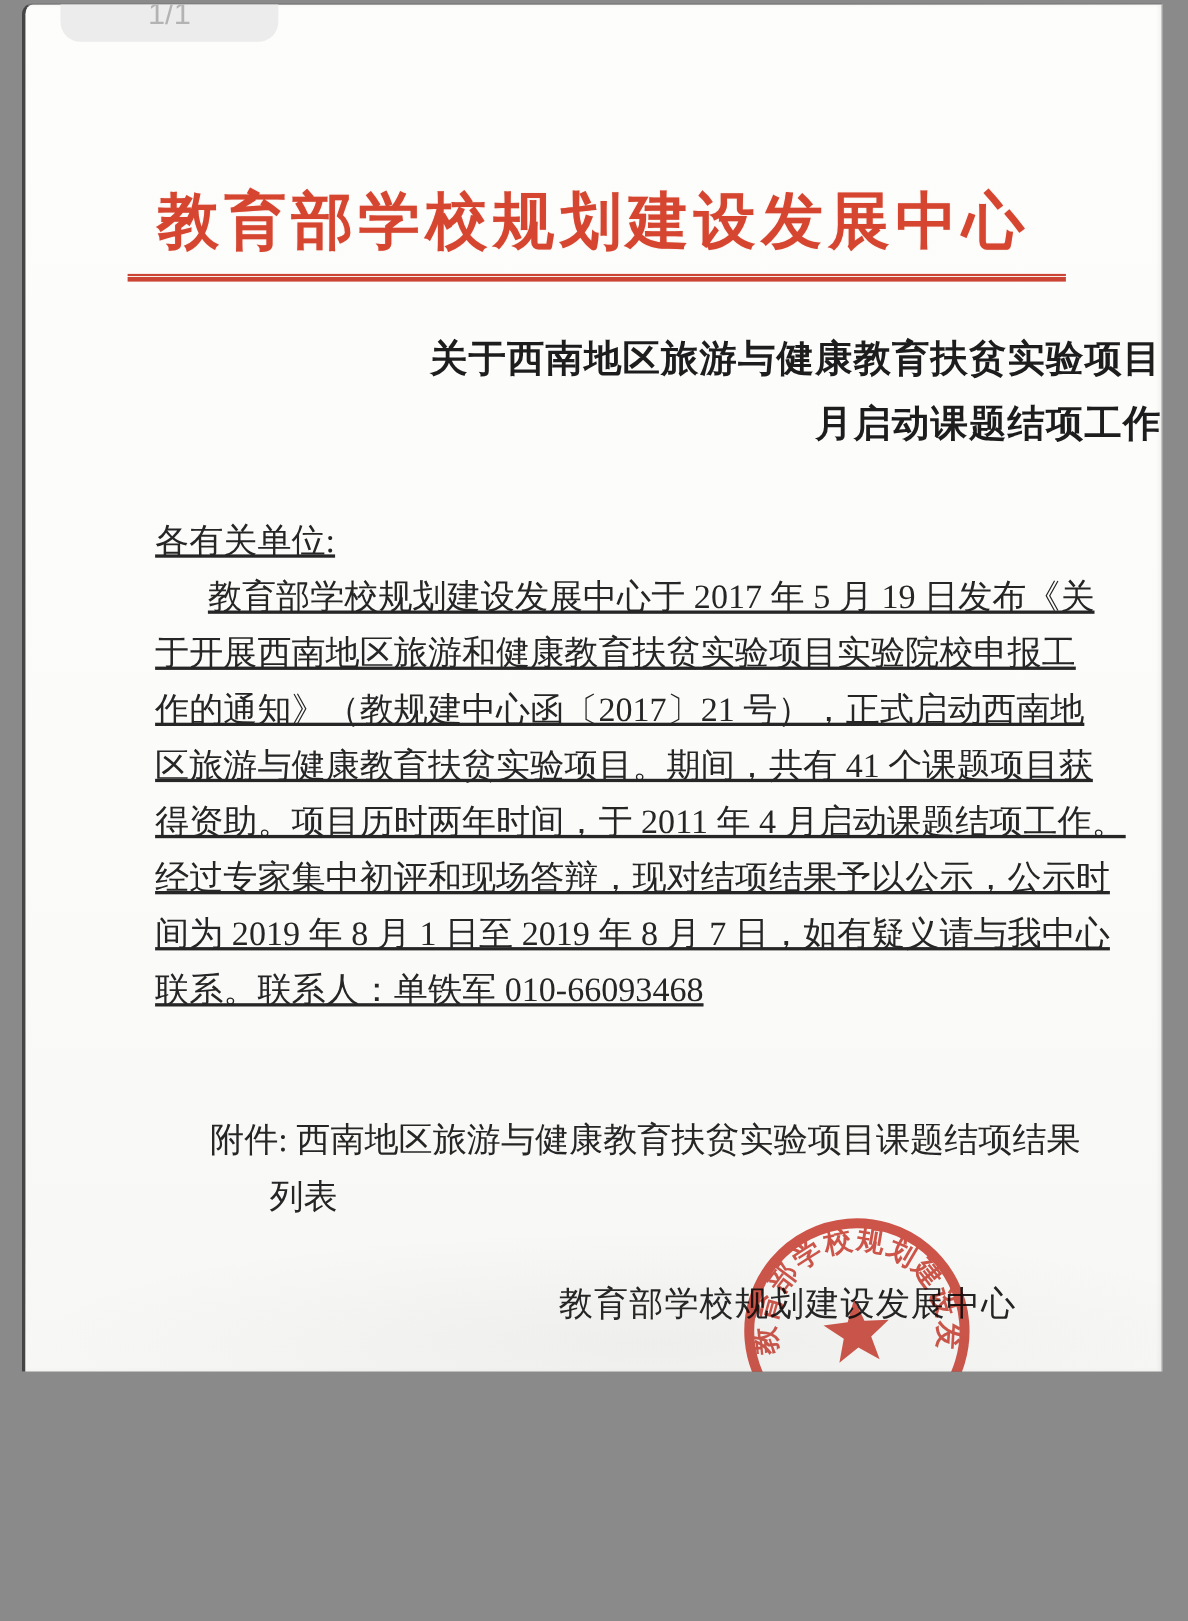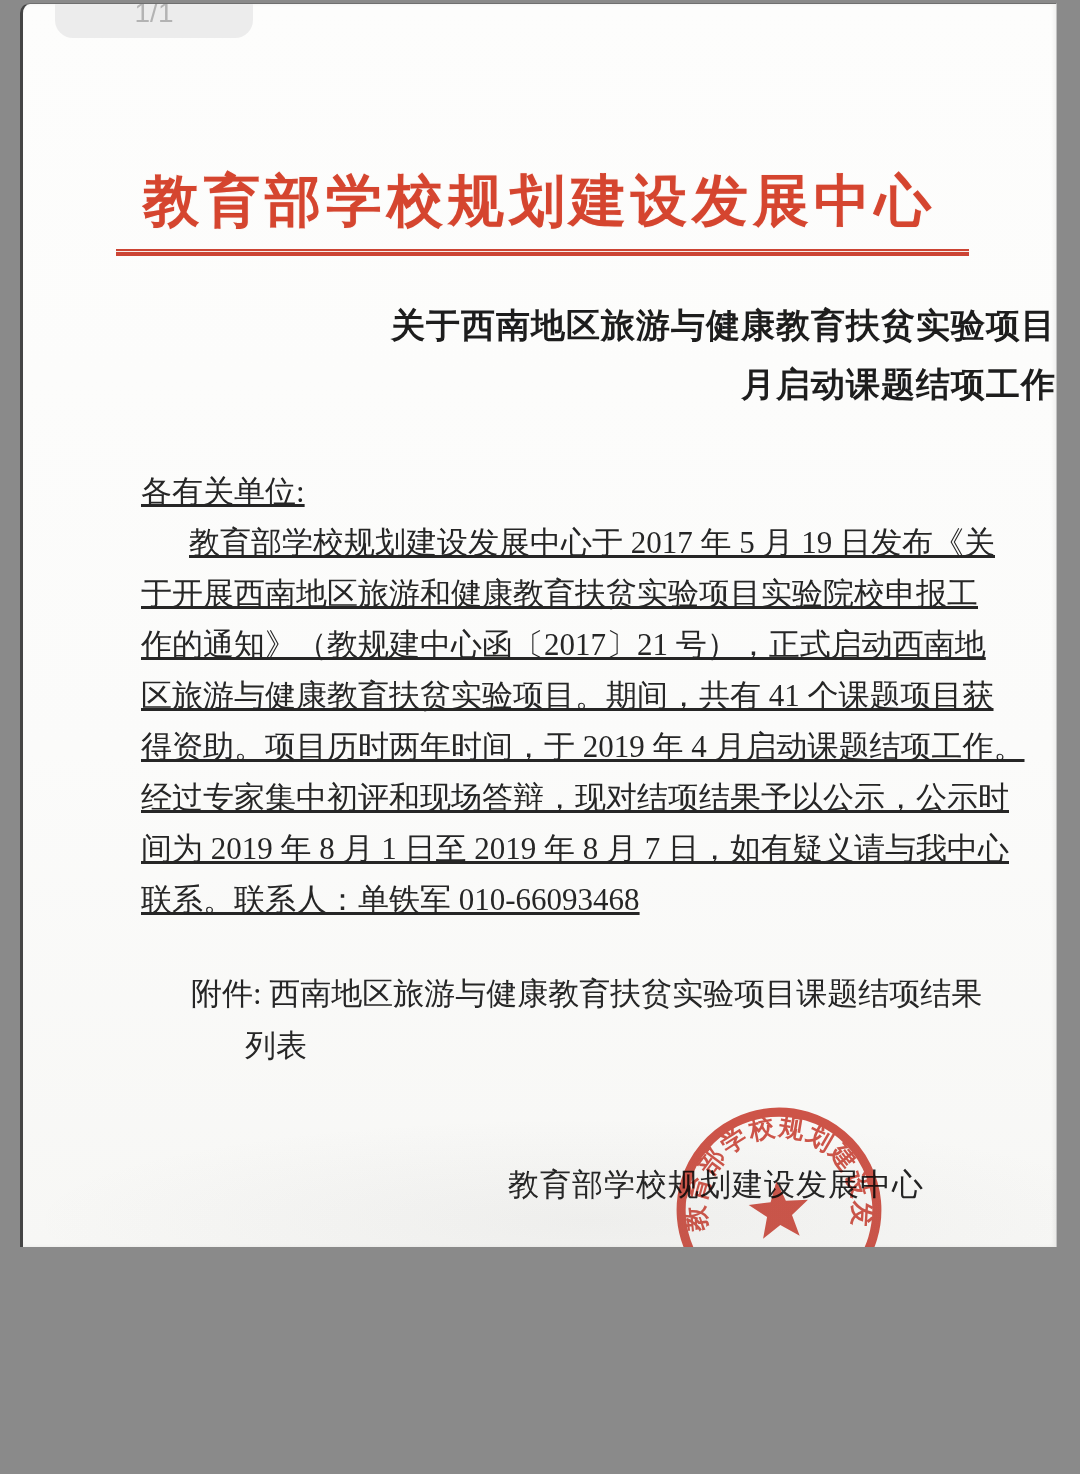--- a/index.html
+++ b/index.html
@@ -78,21 +78,21 @@
   }
   .body-line {
     height: 51px;
     line-height: 51px;
     white-space: nowrap;
     text-decoration: underline;
   }
   .para-indent { padding-left: 48px; }
   .attachment-block {
     position: absolute;
-    left: 118px; top: 965px;
+    left: 118px; top: 1007px;
     font-size: 31px;
     color: #262626;
   }
   .attachment-line-1 { padding-left: 50px; height: 50px; line-height: 50px; white-space: nowrap; }
   .attachment-line-2 { padding-left: 104px; height: 50px; line-height: 50px; margin-top: 2px; }
   .signature-block {
     position: absolute;
     right: 132px; top: 1160px;
     text-align: center;
     color: #222;
@@ -141,21 +141,21 @@
 
   <div class="doc-title doc-title-1">关于西南地区旅游与健康教育扶贫实验项目</div>
   <div class="doc-title doc-title-2">月启动课题结项工作</div>
 
   <div class="body-block">
     <div class="body-line">各有关单位:</div>
     <div class="body-line para-indent">教育部学校规划建设发展中心于 2017 年 5 月 19 日发布《关</div>
     <div class="body-line">于开展西南地区旅游和健康教育扶贫实验项目实验院校申报工</div>
     <div class="body-line">作的通知》（教规建中心函〔2017〕21 号），正式启动西南地</div>
     <div class="body-line">区旅游与健康教育扶贫实验项目。期间，共有 41 个课题项目获</div>
-    <div class="body-line">得资助。项目历时两年时间，于 2019 年 4 月启动课题结项工作。</div>
+    <div class="body-line">得资助。项目历时两年时间，于 2011 年 4 月启动课题结项工作。</div>
     <div class="body-line">经过专家集中初评和现场答辩，现对结项结果予以公示，公示时</div>
     <div class="body-line">间为 2019 年 8 月 1 日至 2019 年 8 月 7 日，如有疑义请与我中心</div>
     <div class="body-line">联系。联系人：单铁军 010-66093468</div>
   </div>
 
   <div class="attachment-block">
     <div class="attachment-line-1">附件: 西南地区旅游与健康教育扶贫实验项目课题结项结果</div>
     <div class="attachment-line-2">列表</div>
   </div>
 

